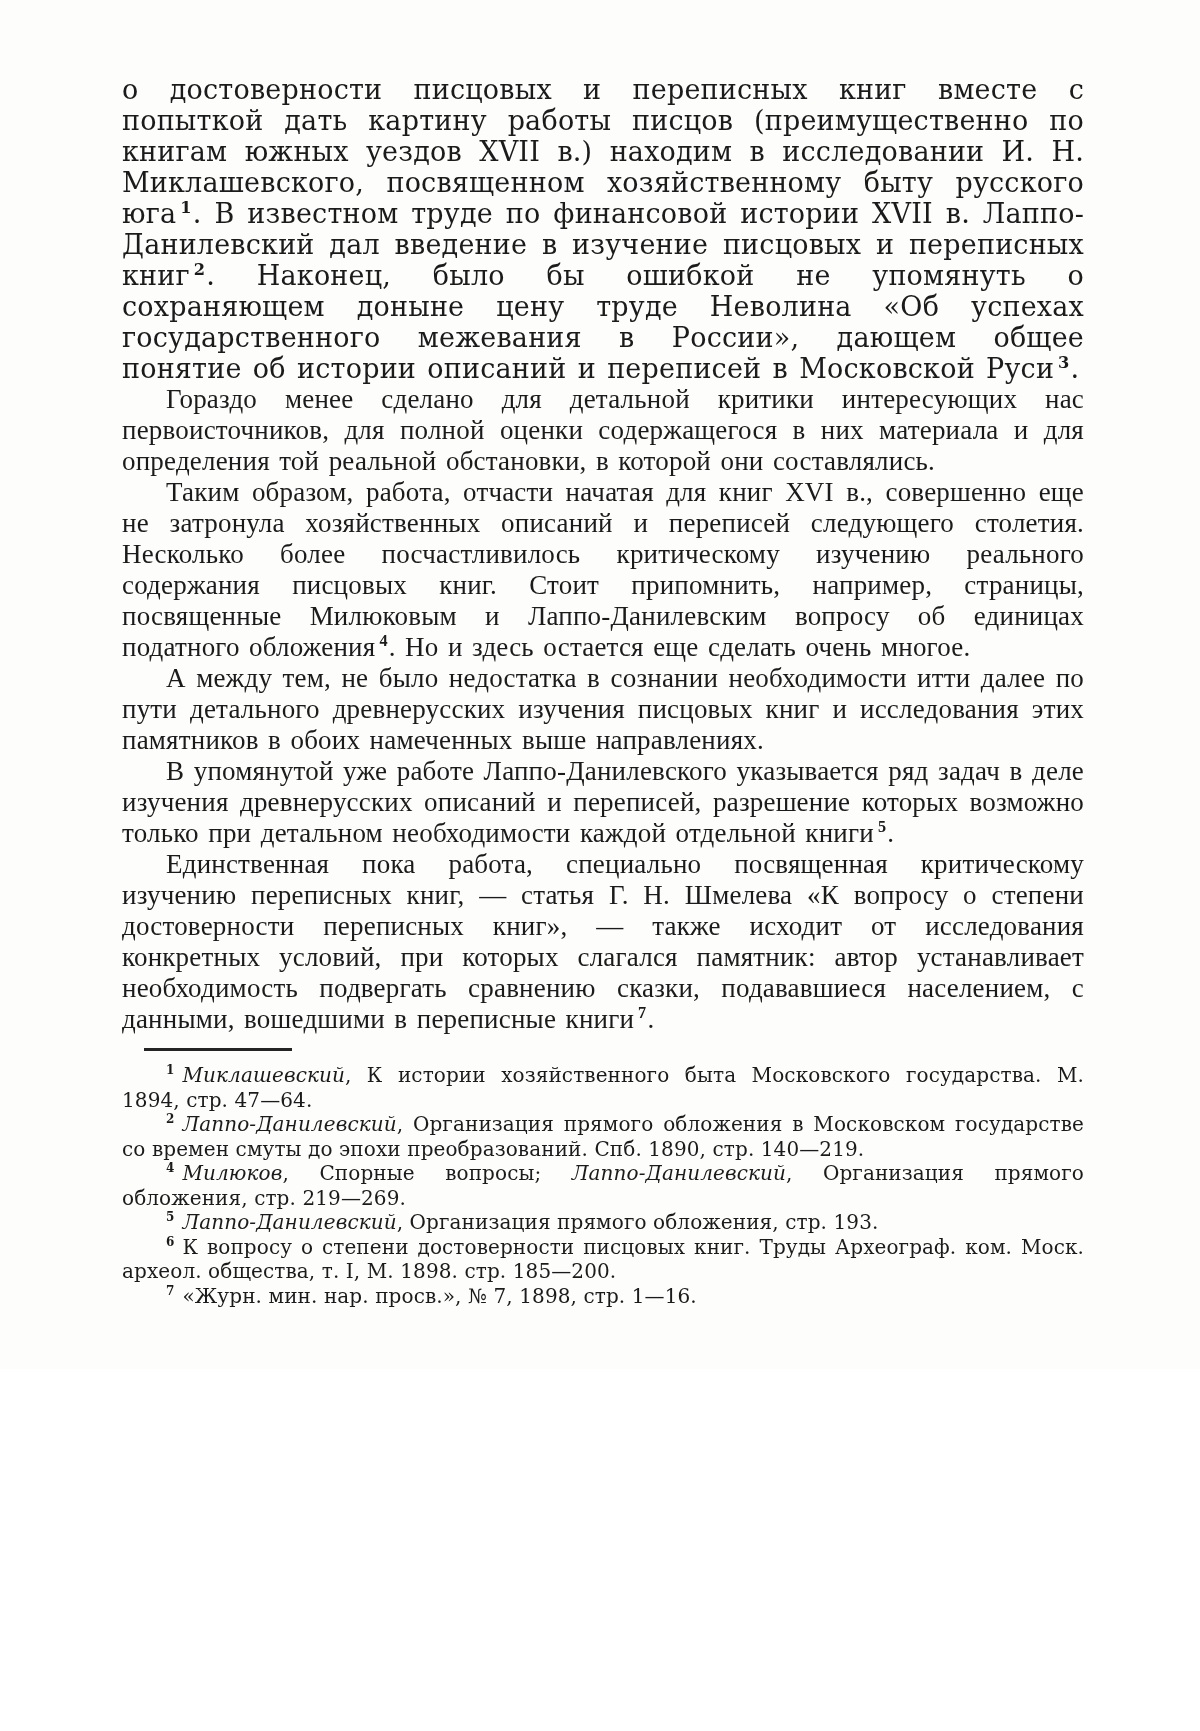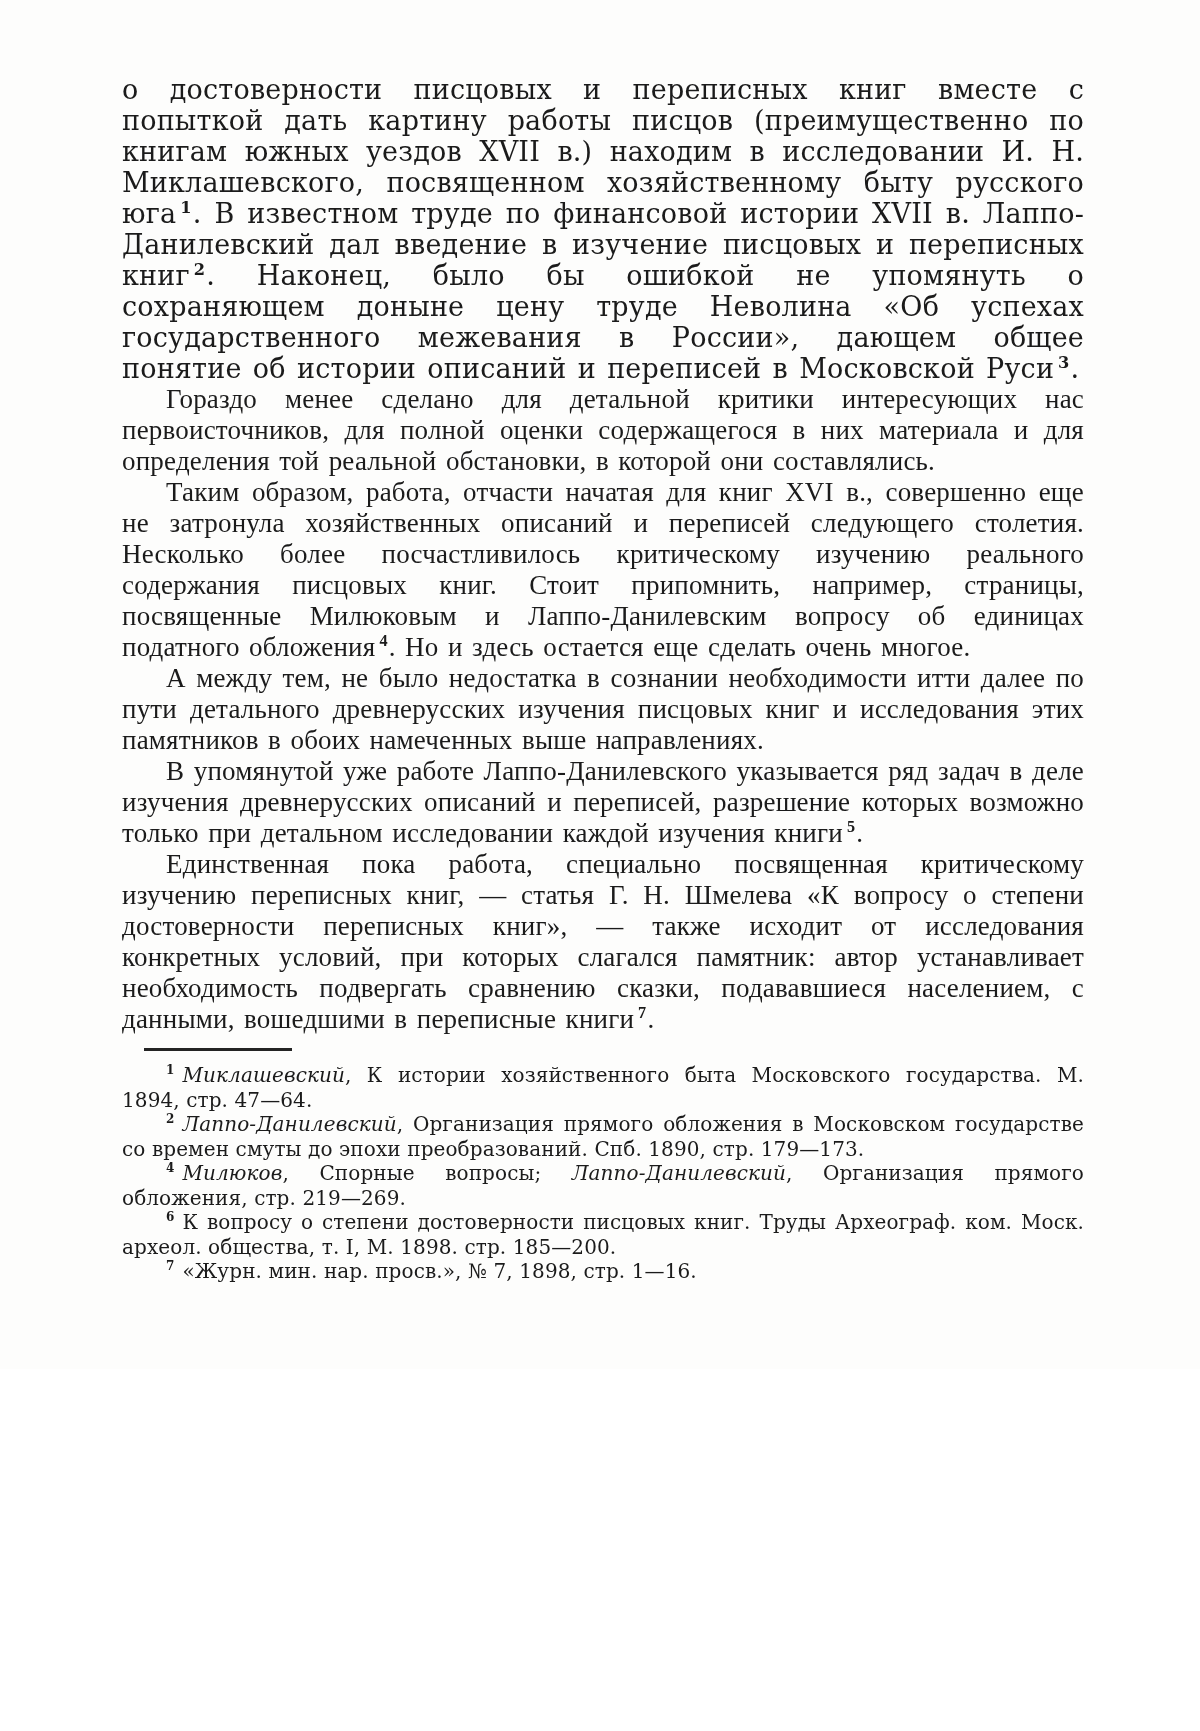--- a/index.html
+++ b/index.html
@@ -70,27 +70,28 @@
 </head>
 <body>
 
 <div class="page">
   <div class="text-block">
     <div id="body-paragraphs">
         <p class="body-par"><span>о достоверности писцовых и переписных книг вместе с попыткой дать картину работы писцов (преимущественно по книгам южных уездов XVII в.) находим в исследовании И. Н. Миклашевского, посвященном хозяйственному быту русского юга</span><sup>1</sup><span>. В известном труде по финансовой истории XVII в. Лаппо-Данилевский дал введение в изучение писцовых и переписных книг</span><sup>2</sup><span>. Наконец, было бы ошибкой не упомянуть о сохраняющем доныне цену труде Неволина «Об успехах государственного межевания в России», дающем общее понятие об истории описаний и переписей в Московской Руси</span><sup>3</sup><span>.</span></p>
         <p class="body-par indent"><span>Гораздо менее сделано для детальной критики интересующих нас первоисточников, для полной оценки содержащегося в них материала и для определения той реальной обстановки, в которой они составлялись.</span></p>
         <p class="body-par indent"><span>Таким образом, работа, отчасти начатая для книг XVI в., совершенно еще не затронула хозяйственных описаний и переписей следующего столетия. Несколько более посчастливилось критическому изучению реального содержания писцовых книг. Стоит припомнить, например, страницы, посвященные Милюковым и Лаппо-Данилевским вопросу об единицах податного обложения</span><sup>4</sup><span>. Но и здесь остается еще сделать очень многое.</span></p>
         <p class="body-par indent"><span>А между тем, не было недостатка в сознании необходимости итти далее по пути детального древнерусских изучения писцовых книг и исследования этих памятников в обоих намеченных выше направлениях.</span></p>
-        <p class="body-par indent"><span>В упомянутой уже работе Лаппо-Данилевского указывается ряд задач в деле изучения древнерусских описаний и переписей, разрешение которых возможно только при детальном исследовании каждой изучения книги</span><sup>5</sup><span>.</span></p>
+        <p class="body-par indent"><span>В упомянутой уже работе Лаппо-Данилевского указывается ряд задач в деле изучения древнерусских описаний и переписей, разрешение которых возможно только при детальном необходимости каждой отдельной книги</span><sup>5</sup><span>.</span></p>
         <p class="body-par indent"><span>Единственная пока работа, специально посвященная критическому изучению переписных книг, — статья Г. Н. Шмелева «К вопросу о степени достоверности переписных книг», — также исходит от исследования конкретных условий, при которых слагался памятник: автор устанавливает необходимость подвергать сравнению сказки, подававшиеся населением, с данными, вошедшими в переписные книги</span><sup>7</sup><span>.</span></p>
       </div>
     <div class="footnote-sep"></div>
     <div id="footnote-list">
         <p class="footnote"><sup>1</sup><i>Миклашевский</i><span>, К истории хозяйственного быта Московского государства. М. 1894, стр. 47—64.</span></p>
-        <p class="footnote"><sup>2</sup><i>Лаппо-Данилевский</i><span>, Организация прямого обложения в Московском государстве со времен смуты до эпохи преобразований. Спб. 1890, стр. 179—173.</span></p>
+        <p class="footnote"><sup>2</sup><i>Лаппо-Данилевский</i><span>, Организация прямого обложения в Московском государстве со времен смуты до эпохи преобразований. Спб. 1890, стр. 140—219.</span></p>
         <p class="footnote"><sup>4</sup><i>Милюков</i><span>, Спорные вопросы; </span><i>Лаппо-Данилевский</i><span>, Организация прямого обложения, стр. 219—269.</span></p>
+        <p class="footnote"><sup>5</sup><i>Лаппо-Данилевский</i><span>, Организация прямого обложения, стр. 193.</span></p>
         <p class="footnote"><sup>6</sup><span>К вопросу о степени достоверности писцовых книг. Труды Археограф. ком. Моск. археол. общества, т. I, М. 1898. стр. 185—200.</span></p>
         <p class="footnote"><sup>7</sup><span>«Журн. мин. нар. просв.», № 7, 1898, стр. 1—16.</span></p>
       </div>
   </div>
   <div class="page-number">2</div>
   <div class="watermark">Библиотека "Руниверс"</div>
 </div>
 
 </body></html>

